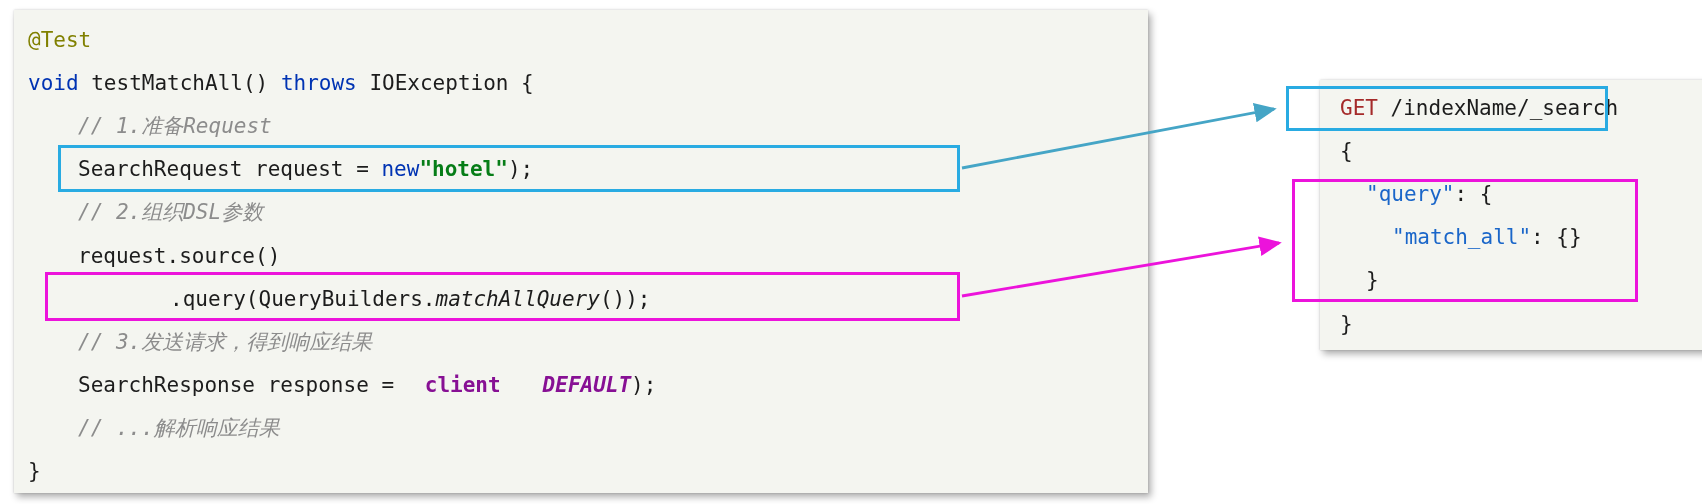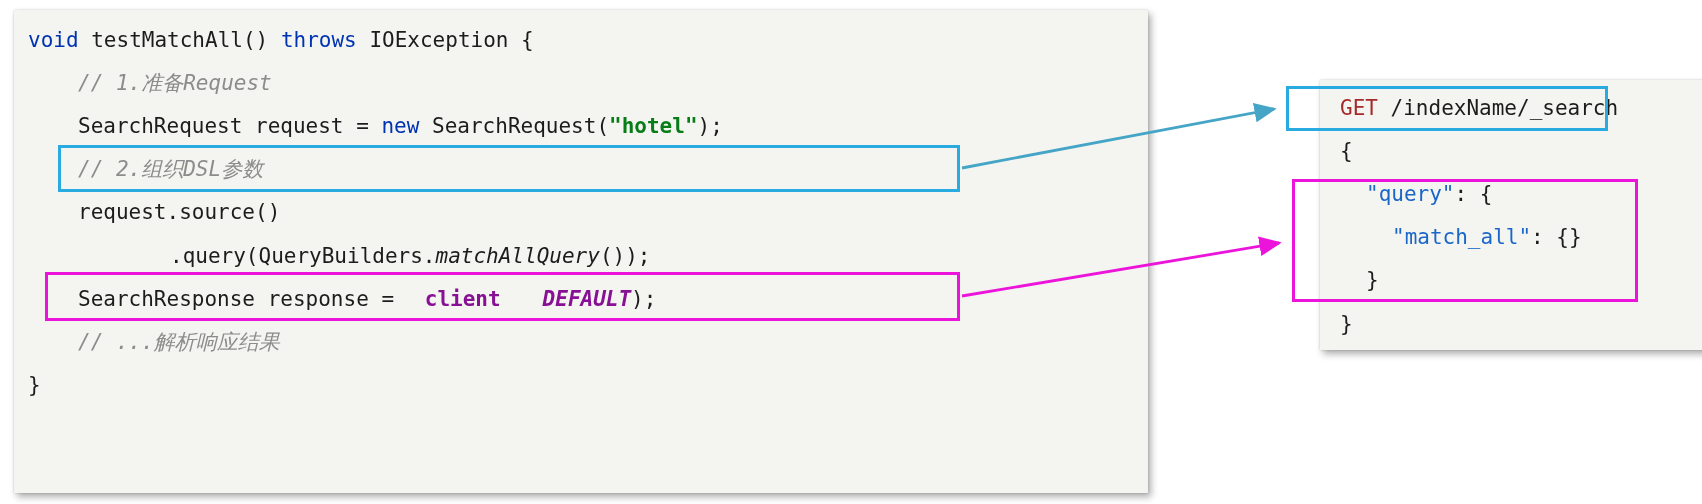--- a/index.html
+++ b/index.html
@@ -58,26 +58,28 @@
     pointer-events: none;
   }
 </style>
 </head>
 <body>
 
 <div class="canvas">
 
   <div class="panel left-panel">
     <div id="left-code">
+        <div class="code-line ind-0"><span class="tok-annotation">@Test</span></div>
         <div class="code-line ind-0"><span class="tok-keyword">void</span><span> testMatchAll() </span><span class="tok-keyword">throws</span><span> IOException {</span></div>
         <div class="code-line ind-1"><span class="tok-comment">// 1.准备Request</span></div>
-        <div class="code-line ind-1"><span>SearchRequest request = </span><span class="tok-keyword">new</span><span> SearchRequest(</span><span class="tok-string">"hotel"</span><span>);</span></div>
+        <div class="code-line ind-1"><span>SearchRequest request = </span><span class="tok-keyword">new</span><span class="tok-string">"hotel"</span><span>);</span></div>
         <div class="code-line ind-1"><span class="tok-comment">// 2.组织DSL参数</span></div>
         <div class="code-line ind-1"><span>request.source()</span></div>
         <div class="code-line ind-2"><span>.query(QueryBuilders.</span><span class="tok-static-method">matchAllQuery</span><span>());</span></div>
+        <div class="code-line ind-1"><span class="tok-comment">// 3.发送请求，得到响应结果</span></div>
         <div class="code-line ind-1"><span>SearchResponse response = </span><span class="tok-field">client</span><span class="tok-constant">DEFAULT</span><span>);</span></div>
         <div class="code-line ind-1"><span class="tok-comment">// ...解析响应结果</span></div>
         <div class="code-line ind-0"><span>}</span></div>
       </div>
   </div>
 
   <div class="panel right-panel">
     <div id="right-code">
         <div class="code-line ind-0"><span class="tok-http-method">GET </span><span>/indexName/_search</span></div>
         <div class="code-line ind-0"><span>{</span></div>

